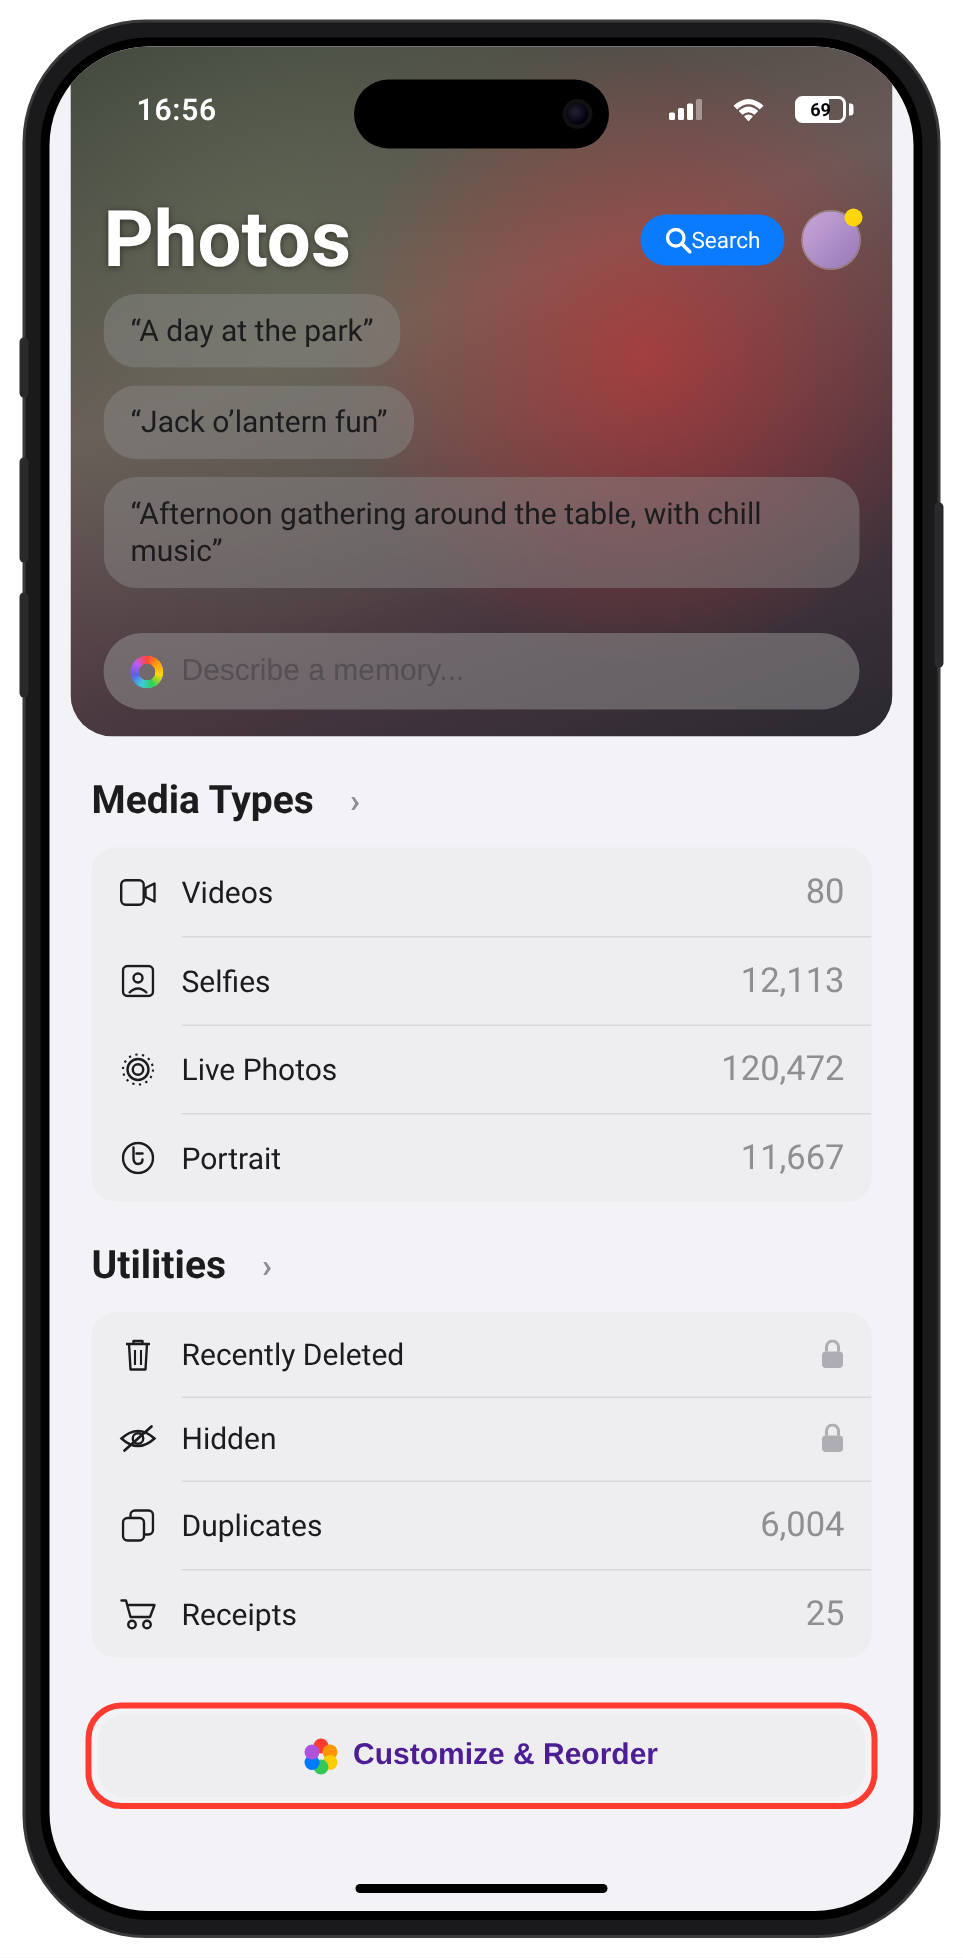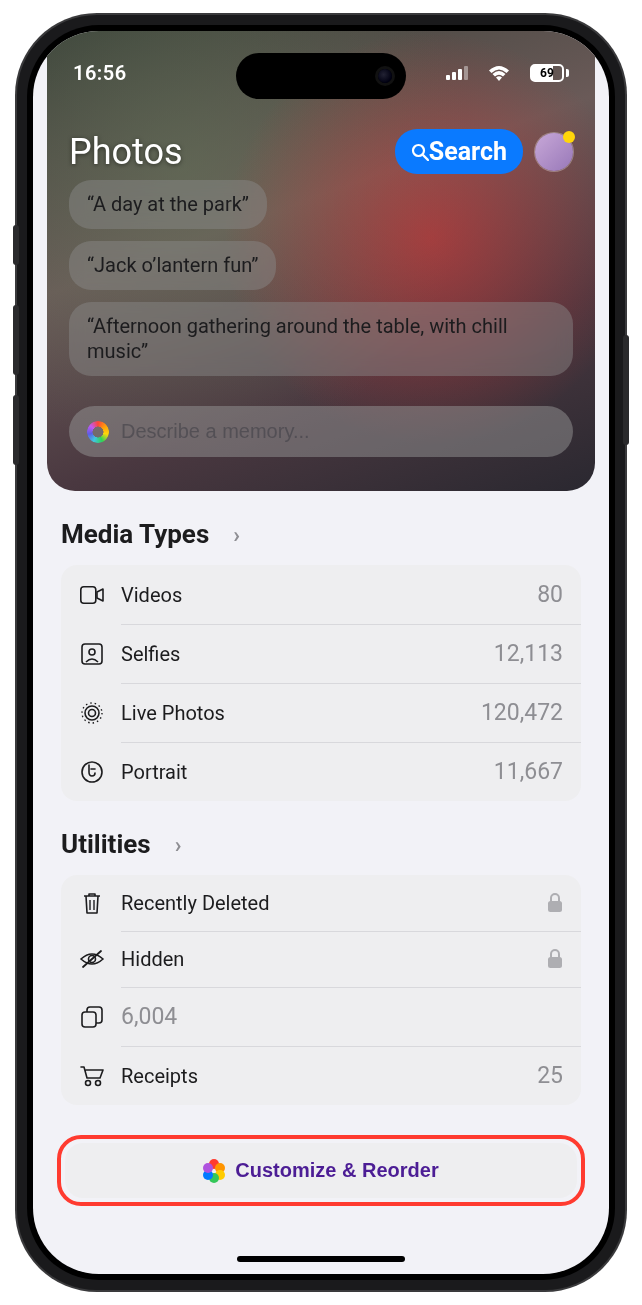--- a/index.html
+++ b/index.html
@@ -75,21 +75,21 @@
     top: 0; left: 0; right: 0;
     height: 72px;
     display: flex;
     align-items: center;
     justify-content: space-between;
     padding: 12px 40px 0;
     z-index: 50;
     color: #fff;
     font-weight: 600;
   }
-  .statusbar .time { font-size: 20px; letter-spacing: 0.5px; }
+  .statusbar .time { font-size: 20px; letter-spacing: 0.5px; margin-left:18px;}
   .statusbar .right { display: flex; align-items: center; gap: 20px; }
   .battery {
     display:flex; align-items:center; gap:2px;
     font-size:14px; font-weight:700;
   }
   .battery-body {
     width:34px;height:18px;border:2px solid #fff;border-radius:5px;
     position:relative; display:flex;align-items:center;justify-content:center;
     font-size:12px; padding:0 1px;
     background:linear-gradient(to right,#fff 0%,#fff 69%,transparent 69%);
@@ -108,26 +108,26 @@
       radial-gradient(circle at 25% 30%, rgba(100,120,90,0.5) 0%, transparent 55%),
       linear-gradient(160deg, #3a4038 0%, #6a5a58 40%, #4a3840 70%, #2a2830 100%);
     overflow:hidden;
     padding-top:72px;
   }
   .hero-header{
     display:flex;align-items:center;justify-content:space-between;
     padding: 26px 22px 14px;
   }
   .hero-title{
-    color:#fff; font-size:36px; font-weight:400;
+    color:#fff; font-size:52px; font-weight:700;
     text-shadow:0 1px 4px rgba(0,0,0,0.5);
   }
   .search-pill{
     background:#0a7aff; color:#fff; border-radius:22px;
-    padding:8px 16px; font-size:25px; font-weight:700;
+    padding:8px 16px; font-size:15px; font-weight:400;
     display:flex;align-items:center;gap:0;
   }
   .avatar{
     width:38px;height:38px;border-radius:50%;
     background:linear-gradient(135deg,#c8a8d8,#9878b8);
     position:relative; flex-shrink:0;
     box-shadow:0 0 0 1px rgba(255,255,255,0.3);
   }
   .avatar::after{
     content:""; position:absolute; top:-2px; right:-2px;
@@ -380,20 +380,21 @@
                 </svg>
               </div>
           </div>
           <div class="row">
             <div class="icon">
                 <svg width="22" height="22" viewBox="0 0 22 22">
                   <rect x="1" y="6" width="14" height="15" rx="3" stroke="#1c1c1e" stroke-width="1.6" fill="none"></rect>
                   <path d="M6 6 V4 a3 3 0 0 1 3 -3 H18 a3 3 0 0 1 3 3 V14 a3 3 0 0 1 -3 3 H15" stroke="#1c1c1e" stroke-width="1.6" fill="none"></path>
                 </svg>
               </div>
+            <div class="label">Duplicates</div>
             <div class="count">6,004</div>
           </div>
           <div class="row">
             <div class="icon">
                 <svg width="24" height="22" viewBox="0 0 24 22">
                   <circle cx="8" cy="18" r="2.5" stroke="#1c1c1e" stroke-width="1.6" fill="none"></circle>
                   <circle cx="18" cy="18" r="2.5" stroke="#1c1c1e" stroke-width="1.6" fill="none"></circle>
                   <path d="M1 2 H4 L7 13 H20 L23 5 H6" stroke="#1c1c1e" stroke-width="1.6" fill="none" stroke-linejoin="round" stroke-linecap="round"></path>
                 </svg>
               </div>

